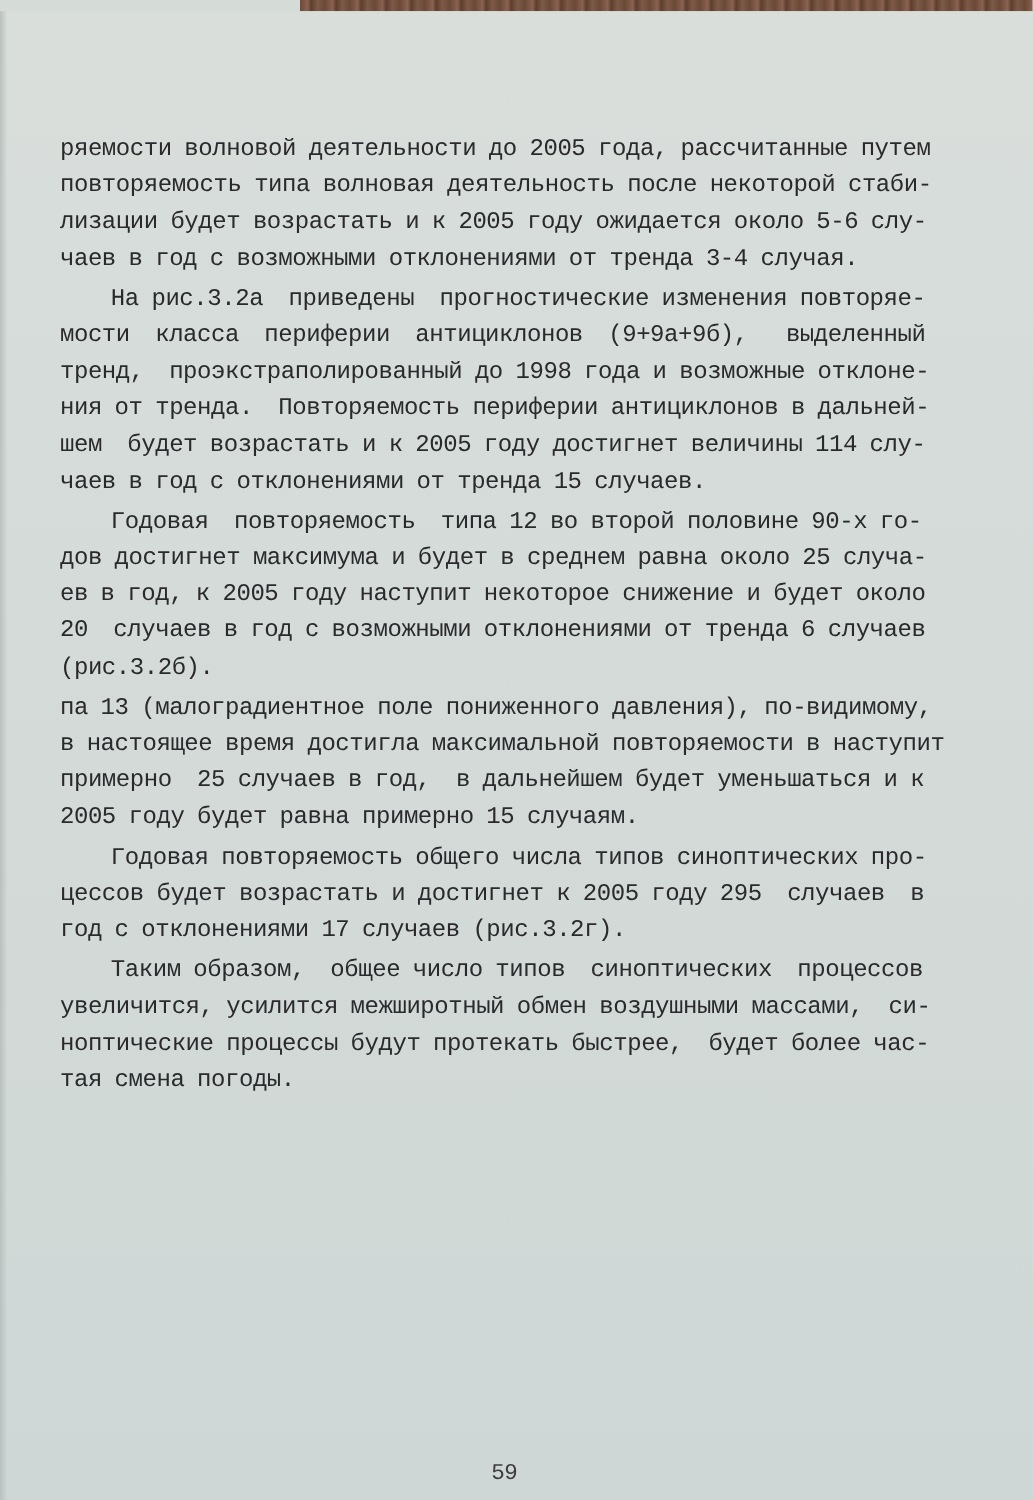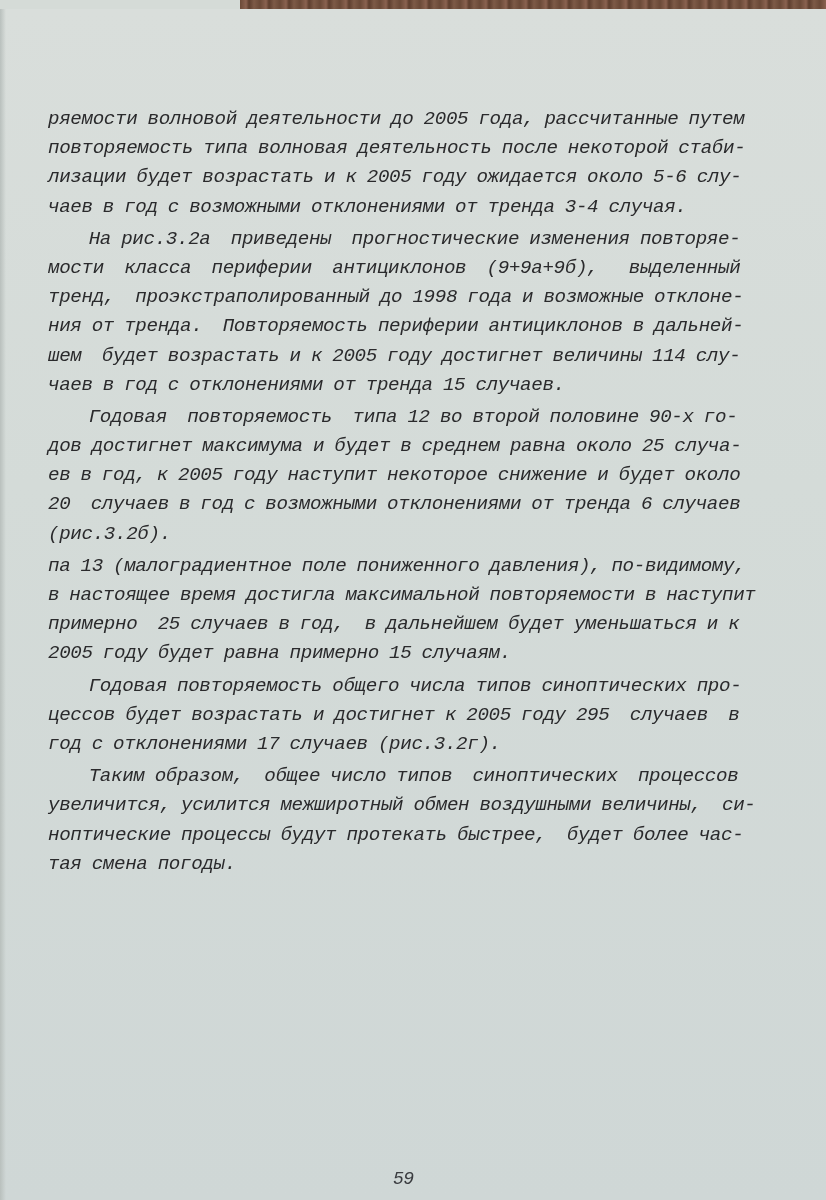--- a/index.html
+++ b/index.html
@@ -22,21 +22,20 @@
       height: 9px;
       background: repeating-linear-gradient(90deg, #6b4a38 0px, #8a6250 6px, #5d3e2e 9px, #7d5a47 14px, #6a4937 20px);
     }
     .page {
       position: absolute;
       top: 9px;
       left: 0;
       right: 0;
       bottom: 0;
       background: linear-gradient(180deg, #d9dedb 0%, #d4dbd8 40%, #cfd7d6 100%);
-      font-style: italic;
     }
     .page::before {
       content: "";
       position: absolute;
       left: 0; top: 0; bottom: 0;
       width: 6px;
       background: linear-gradient(90deg, #b9c0bd, rgba(0,0,0,0));
     }
     .text-block {
       position: absolute;
@@ -124,21 +123,21 @@
 
     <div>
       <span class="line">    Годовая повторяемость общего числа типов синоптических про-</span>
       <span class="line">цессов будет возрастать и достигнет к 2005 году 295  случаев  в</span>
       <span class="line">год с отклонениями 17 случаев (рис.3.2г).</span>
     </div>
     <div class="para-gap"></div>
 
     <div>
       <span class="line">    Таким образом,  общее число типов  синоптических  процессов</span>
-      <span class="line">увеличится, усилится межширотный обмен воздушными величины,  си-</span>
+      <span class="line">увеличится, усилится межширотный обмен воздушными массами,  си-</span>
       <span class="line">ноптические процессы будут протекать быстрее,  будет более час-</span>
       <span class="line">тая смена погоды.</span>
     </div>
   </div>
 
   <div class="show-through"></div>
 
   <div class="page-number">59</div>
 </div>
 

